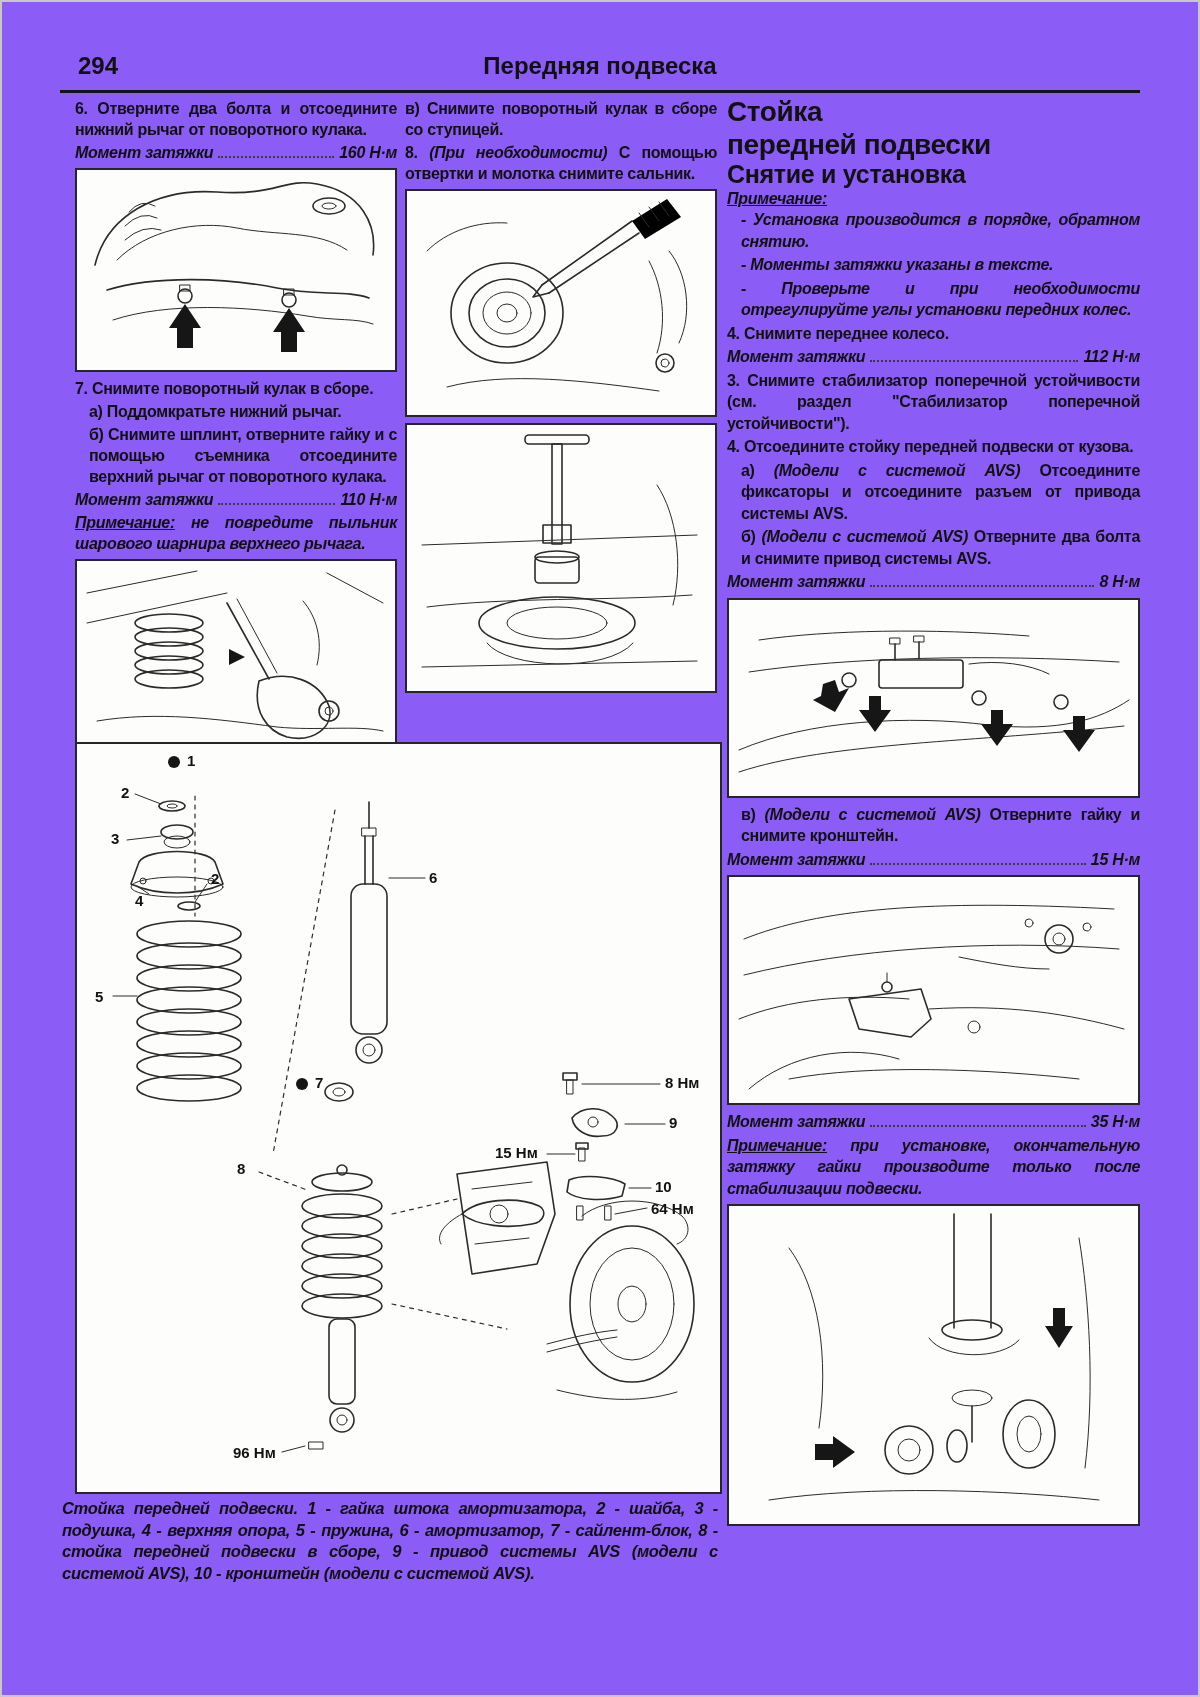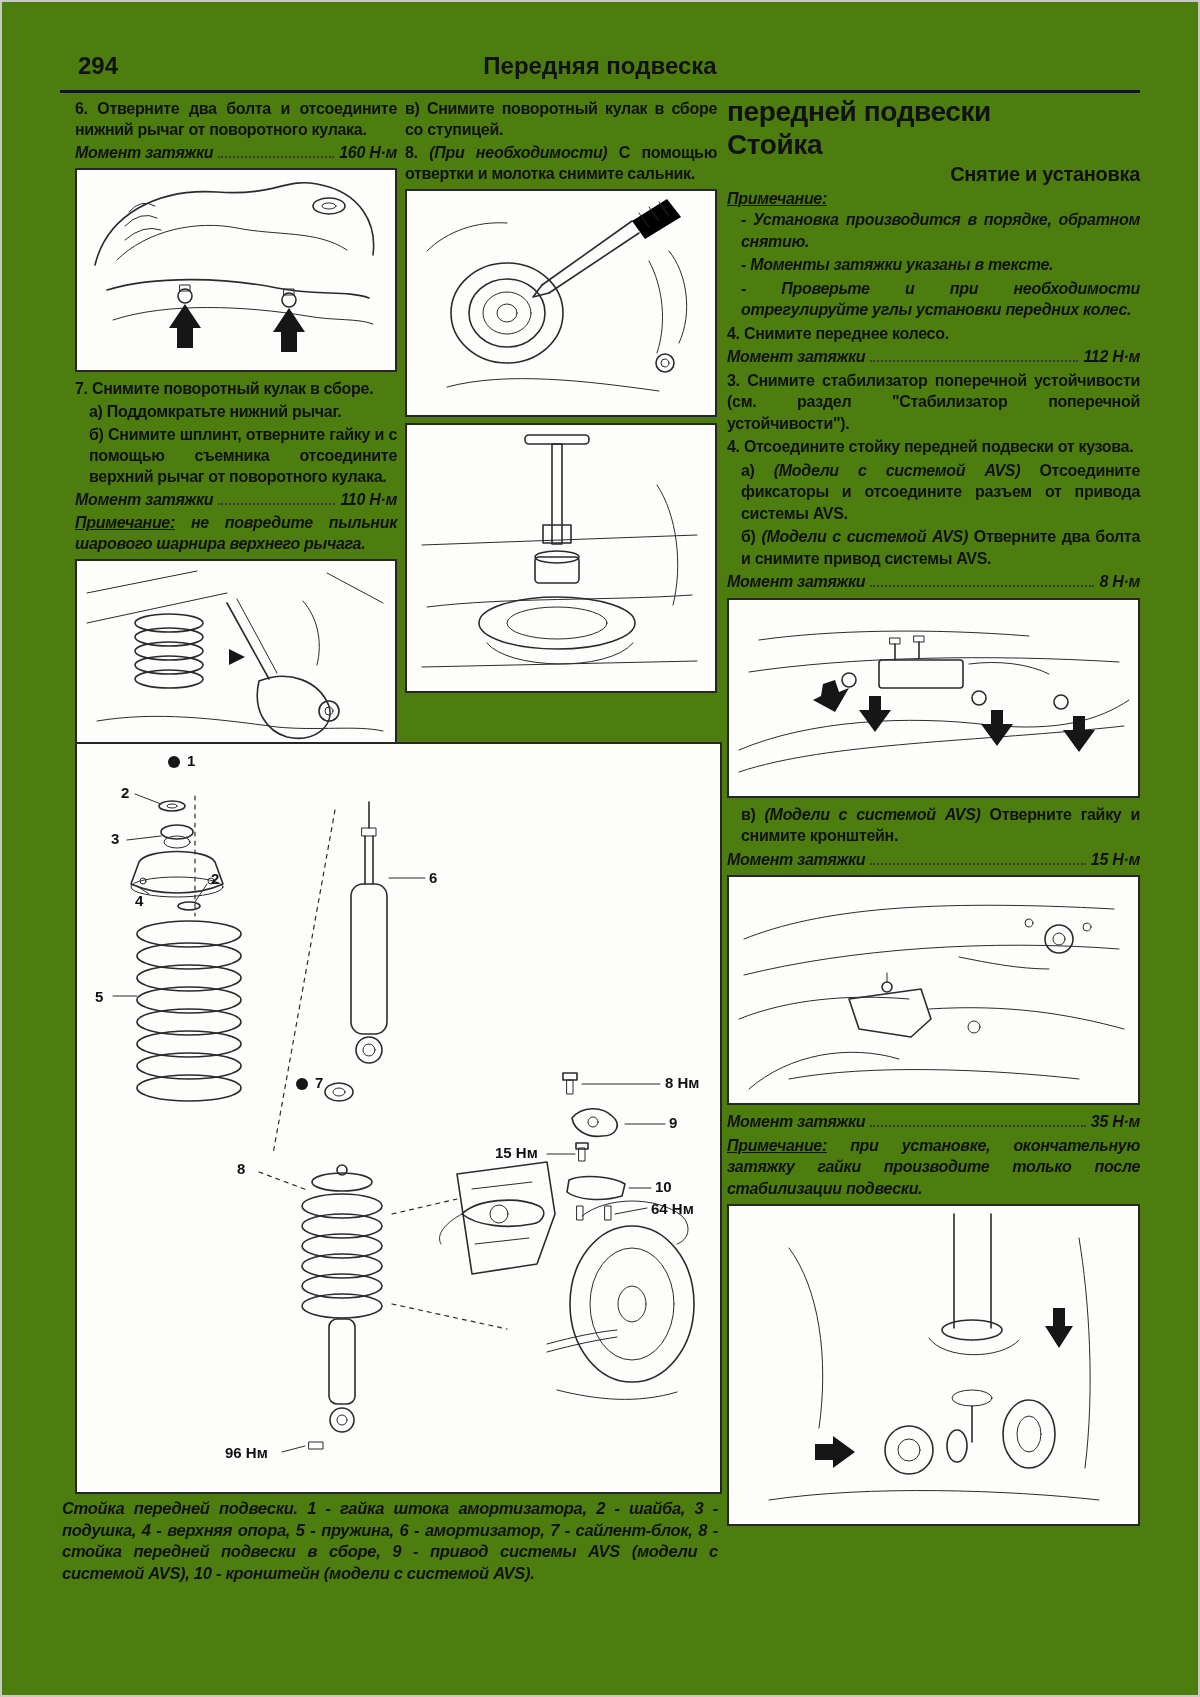--- a/index.html
+++ b/index.html
@@ -1,16 +1,16 @@
 <!DOCTYPE html>
 <html lang="ru"><head>
 <meta charset="utf-8">
 <style>
   html,body{margin:0;padding:0;background:#d8d8d4;}
-  .page{position:relative;width:1200px;height:1697px;background:#4d7c0f;margin:0 auto;
+  .page{position:relative;width:1200px;height:1697px;background:#8b5cf6;margin:0 auto;
         font-family:"Liberation Sans",sans-serif;color:#111;overflow:hidden;
         box-shadow:inset 0 0 0 2px #c9c9c4;}
   .pagenum{position:absolute;left:78px;top:52px;font-size:24px;font-weight:bold;}
   .htitle{position:absolute;left:0;top:52px;width:100%;text-align:center;font-size:24px;font-weight:bold;}
   .hrule{position:absolute;left:60px;right:60px;top:90px;height:3px;background:#141414;}
   .col{position:absolute;text-align:justify;font-size:16px;font-weight:600;letter-spacing:-0.3px;}
   #col1{left:75px;top:98px;width:322px;line-height:21px;}
   #col2{left:405px;top:98px;width:312px;line-height:21px;}
   #col3{left:727px;top:95px;width:413px;line-height:21.5px;}
   p{margin:0 0 2px 0;}
@@ -19,21 +19,21 @@
   .note-head{font-style:italic;text-decoration:underline;}
   .torque{display:flex;align-items:baseline;font-style:italic;margin:0 0 2px 0;}
   .torque .dots{flex:1;border-bottom:2px dotted #3a3a3a;margin:0 5px 3px 5px;min-width:20px;}
   .fig{border:2px solid #262626;background:#fdfdfc;margin:5px 0 6px 0;position:relative;}
   .fig svg{display:block;}
   svg path,svg line,svg ellipse,svg circle,svg rect,svg polyline{fill:none;stroke:#2b2b2b;stroke-width:1.6;stroke-linecap:round;stroke-linejoin:round;}
   svg .fill{fill:#161616;stroke:none;}
   svg .thin{stroke-width:1;}
   svg .dash{stroke-dasharray:4 5;stroke-width:1.2;}
   .title-big{font-size:28px;line-height:33px;font-weight:bold;text-align:left;letter-spacing:-0.4px;margin:0;}
-  .subtitle{font-size:20px;font-weight:bold;text-align:right;margin:3px 0 2px 0;}
+  .subtitle{font-size:25px;font-weight:bold;text-align:left;margin:3px 0 2px 0;}
   .bigfig{position:absolute;left:75px;top:742px;width:643px;height:748px;border:2px solid #262626;background:#fdfdfc;}
   .bigfig svg{position:absolute;left:0;top:0;}
   .plabel{position:absolute;font-size:15px;font-weight:bold;font-style:normal;letter-spacing:0;}
   .caption{position:absolute;left:62px;top:1498px;width:656px;font-size:16.5px;line-height:21.5px;
            font-weight:bold;text-align:justify;letter-spacing:-0.3px;font-style:italic;}
 </style>
 </head>
 <body>
 
 <div class="page">
@@ -218,28 +218,28 @@
     <span class="plabel" style="left:134px;top:126px;">2</span>
     <span class="plabel" style="left:18px;top:244px;">5</span>
     <span class="plabel" style="left:352px;top:125px;">6</span>
     <span class="plabel" style="left:238px;top:330px;">7</span>
     <span class="plabel" style="left:588px;top:330px;">8 Нм</span>
     <span class="plabel" style="left:592px;top:370px;">9</span>
     <span class="plabel" style="left:418px;top:400px;">15 Нм</span>
     <span class="plabel" style="left:578px;top:434px;">10</span>
     <span class="plabel" style="left:574px;top:456px;">64 Нм</span>
     <span class="plabel" style="left:160px;top:416px;">8</span>
-    <span class="plabel" style="left:148px;top:700px;">96 Нм</span>
+    <span class="plabel" style="left:156px;top:700px;">96 Нм</span>
   </div>
 
   <div class="caption">Стойка передней подвески. 1 - гайка штока амортизатора, 2 - шайба, 3 - подушка, 4 - верхняя опора, 5 - пружина, 6 - амортизатор, 7 - сайлент-блок, 8 - стойка передней подвески в сборе, 9 - привод системы AVS (модели с системой AVS), 10 - кронштейн (модели с системой AVS).</div>
 
   <div class="col" id="col3">
+    <p class="title-big">Стойка</p>
     <p class="title-big">передней подвески</p>
-    <p class="title-big">Стойка</p>
     <p class="subtitle">Снятие и установка</p>
     <p class="it" style="margin-bottom:0;"><span class="note-head">Примечание:</span></p>
     <p class="it ind">- Установка производится в порядке, обратном снятию.</p>
     <p class="it ind">- Моменты затяжки указаны в тексте.</p>
     <p class="it ind">- Проверьте и при необходимости отрегулируйте углы установки передних колес.</p>
     <p>4. Снимите переднее колесо.</p>
     <div class="torque">
       <span>Момент затяжки</span>
       <span class="dots"></span>
       <span>112 Н·м</span>

